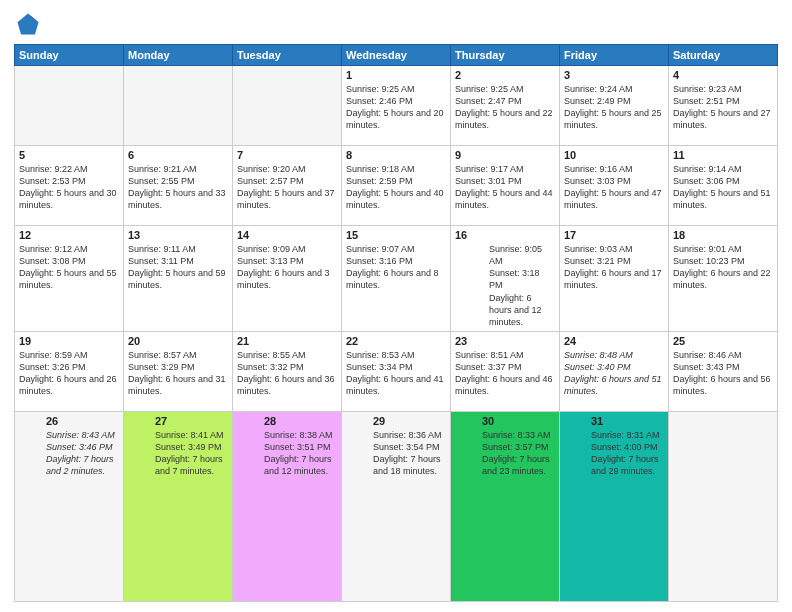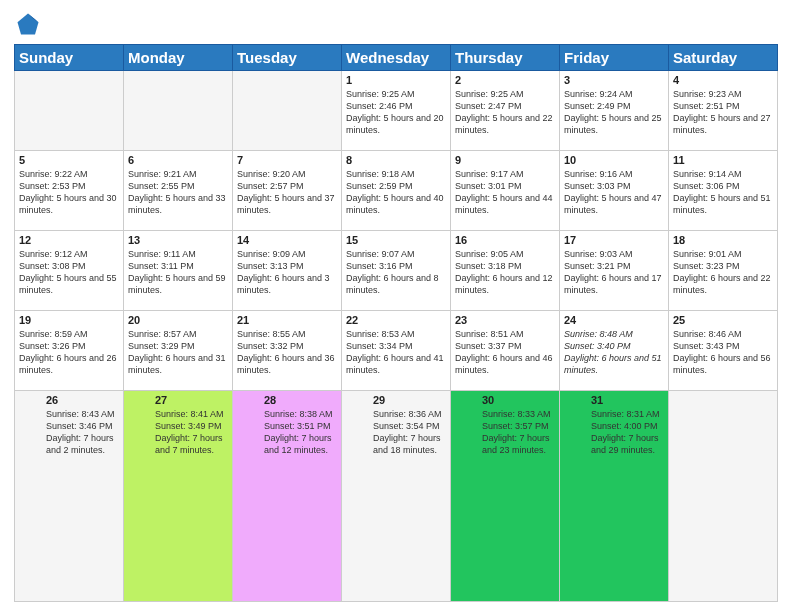--- a/index.html
+++ b/index.html
@@ -63,21 +63,21 @@
     .calendar {
       flex: 1;
       border: 1px solid #ccc;
       border-collapse: collapse;
       width: 100%;
       table-layout: fixed;
     }
     .calendar th {
       background: #2a7abf;
       color: #fff;
-      font-size: 15px;
+      font-size: 11px;
       font-weight: bold;
       padding: 4px 4px;
       text-align: left;
       border: 1px solid #1a5a9f;
     }
     .calendar td {
       border: 1px solid #ccc;
       vertical-align: top;
       padding: 3px 4px;
       font-size: 9.5px;
@@ -238,34 +238,34 @@
 Daylight: 6 hours and 3 minutes.</div>
           </td>
           <td>
             <span class="day-number">15</span>
             <div class="cell-text" style="white-space: pre-line;">Sunrise: 9:07 AM
 Sunset: 3:16 PM
 Daylight: 6 hours and 8 minutes.</div>
           </td>
           <td>
             <span class="day-number">16</span>
-            <div class="cell-text" style="white-space: pre-line;">Sunrise: 9:05 AM
+            <div class="cell-text" style="white-space: pre-line; margin-left: 34px;">Sunrise: 9:05 AM
 Sunset: 3:18 PM
 Daylight: 6 hours and 12 minutes.</div>
           </td>
           <td>
             <span class="day-number">17</span>
             <div class="cell-text" style="white-space: pre-line;">Sunrise: 9:03 AM
 Sunset: 3:21 PM
 Daylight: 6 hours and 17 minutes.</div>
           </td>
           <td>
             <span class="day-number">18</span>
             <div class="cell-text" style="white-space: pre-line;">Sunrise: 9:01 AM
-Sunset: 3:23 PM
+Sunset: 10:23 PM
 Daylight: 6 hours and 22 minutes.</div>
           </td>
         </tr>
         <tr class="data-row">
           <td>
             <span class="day-number">19</span>
             <div class="cell-text" style="white-space: pre-line;">Sunrise: 8:59 AM
 Sunset: 3:26 PM
 Daylight: 6 hours and 26 minutes.</div>
           </td>
@@ -302,21 +302,21 @@
           <td>
             <span class="day-number">25</span>
             <div class="cell-text" style="white-space: pre-line;">Sunrise: 8:46 AM
 Sunset: 3:43 PM
 Daylight: 6 hours and 56 minutes.</div>
           </td>
         </tr>
         <tr class="last-data-row">
           <td style="background: rgb(245, 245, 245);">
             <span class="day-number">26</span>
-            <div class="cell-text" style="white-space: pre-line;">Sunrise: 8:43 AM
+            <div class="cell-text" style="white-space: pre-line; font-style: italic;">Sunrise: 8:43 AM
 Sunset: 3:46 PM
 Daylight: 7 hours and 2 minutes.</div>
           </td>
           <td style="background: #bef264;">
             <span class="day-number">27</span>
             <div class="cell-text" style="white-space: pre-line;">Sunrise: 8:41 AM
 Sunset: 3:49 PM
 Daylight: 7 hours and 7 minutes.</div>
           </td>
           <td style="background: #f0abfc;">
@@ -330,21 +330,21 @@
             <div class="cell-text" style="white-space: pre-line;">Sunrise: 8:36 AM
 Sunset: 3:54 PM
 Daylight: 7 hours and 18 minutes.</div>
           </td>
           <td style="background: #22c55e;">
             <span class="day-number">30</span>
             <div class="cell-text" style="white-space: pre-line;">Sunrise: 8:33 AM
 Sunset: 3:57 PM
 Daylight: 7 hours and 23 minutes.</div>
           </td>
-          <td style="background: #22c55e;">
+          <td style="background: #14b8a6;">
             <span class="day-number">31</span>
             <div class="cell-text" style="white-space: pre-line;">Sunrise: 8:31 AM
 Sunset: 4:00 PM
 Daylight: 7 hours and 29 minutes.</div>
           </td>
           <td class="empty" style="background: rgb(245, 245, 245);"></td>
         </tr>
       </tbody>
   </table>
 </div>

